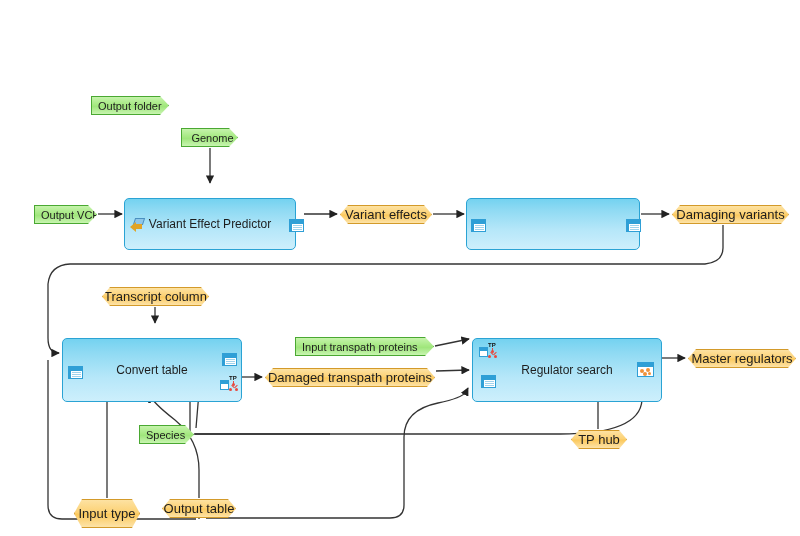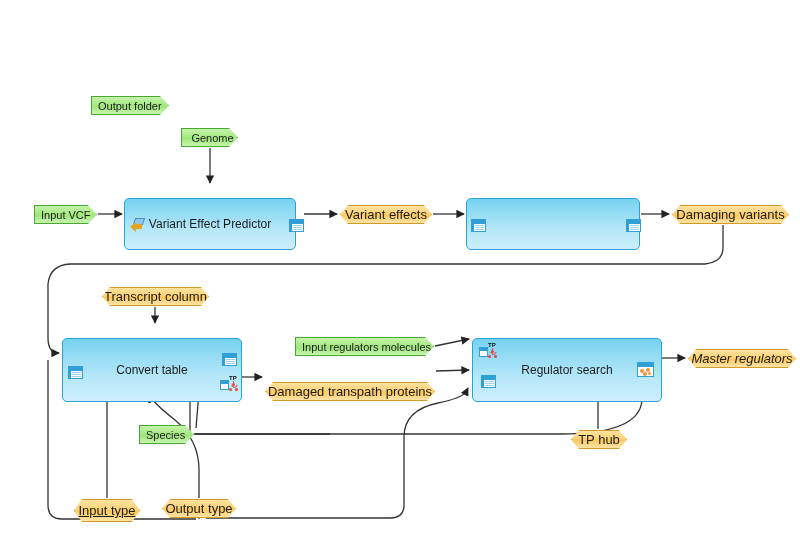--- a/index.html
+++ b/index.html
@@ -349,46 +349,46 @@
 
     <div class="hexnode" style="left:340px; top:205px; width:92px; height:19px;">
       <span>Variant effects</span>
     </div>
     <div class="hexnode" style="left:102px; top:287px; width:107px; height:19px;">
       <span>Transcript column</span>
     </div>
     <div class="hexnode" style="left:672px; top:205px; width:117px; height:19px;">
       <span>Damaging variants</span>
     </div>
-    <div class="hexnode" style="left:265px; top:368px; width:170px; height:19px;margin-top:14px;">
+    <div class="hexnode" style="left:265px; top:368px; width:170px; height:19px;">
       <span>Damaged transpath proteins</span>
     </div>
-    <div class="hexnode" style="left:688px; top:349px; width:108px; height:19px;font-style:italic;">
+    <div class="hexnode" style="left:688px; top:349px; width:108px; height:19px;">
       <span>Master regulators</span>
     </div>
     <div class="hexnode" style="left:571px; top:430px; width:56px; height:19px;">
       <span>TP hub</span>
     </div>
-    <div class="hexnode" style="left:74px; top:499px; width:66px; height:23px;text-decoration:underline;">
+    <div class="hexnode" style="left:74px; top:499px; width:66px; height:29px;">
       <span>Input type</span>
     </div>
     <div class="hexnode" style="left:162px; top:499px; width:74px; height:19px;">
-      <span>Output type</span>
+      <span>Output table</span>
     </div>
 
     <div class="flagnode" style="left:91px; top:96px; width:78px; height:19px;">
       <span>Output folder</span>
     </div>
     <div class="flagnode" style="left:181px; top:128px; width:57px; height:19px;justify-content:center;">
       <span>Genome</span>
     </div>
     <div class="flagnode" style="left:34px; top:205px; width:63px; height:19px;">
-      <span>Input VCF</span>
+      <span>Output VCF</span>
     </div>
     <div class="flagnode" style="left:295px; top:337px; width:139px; height:19px;">
-      <span>Input regulators molecules</span>
+      <span>Input transpath proteins</span>
     </div>
     <div class="flagnode" style="left:139px; top:425px; width:55px; height:19px;">
       <span>Species</span>
     </div>
 
   </div>
 </div>
 
 </body></html>

